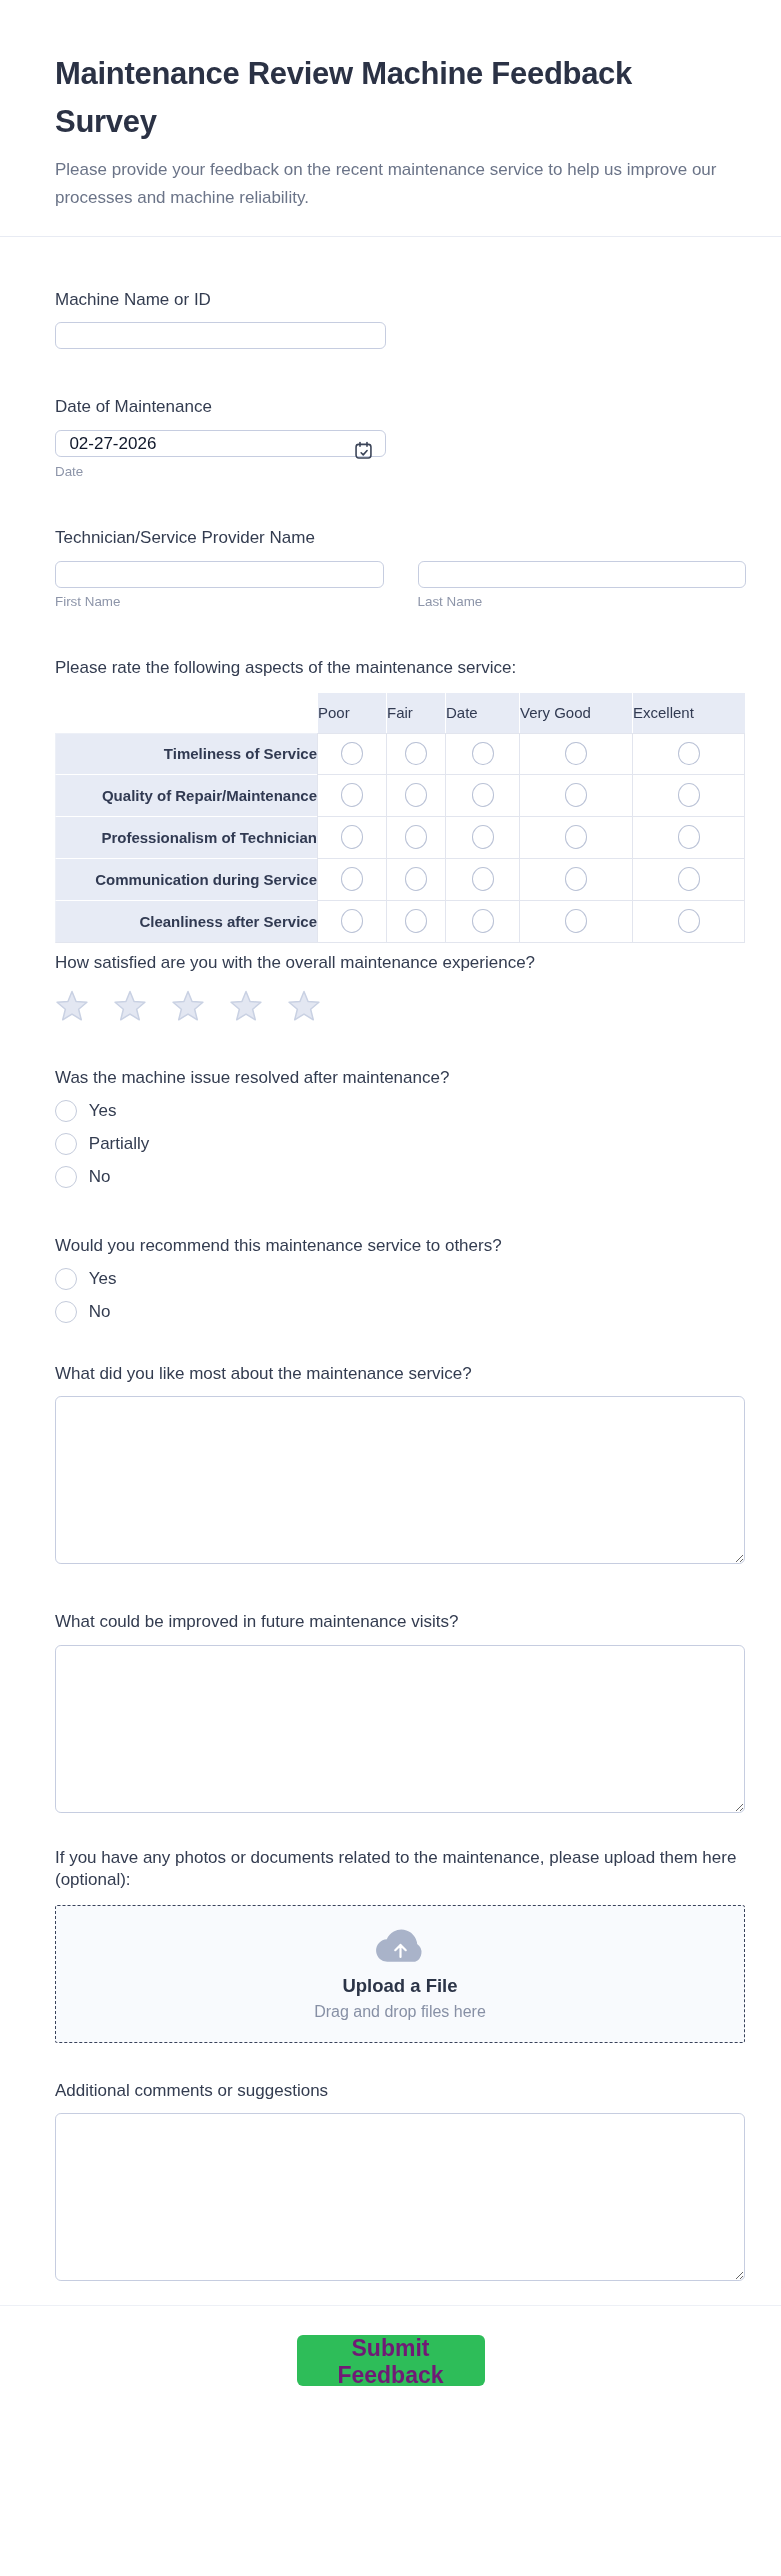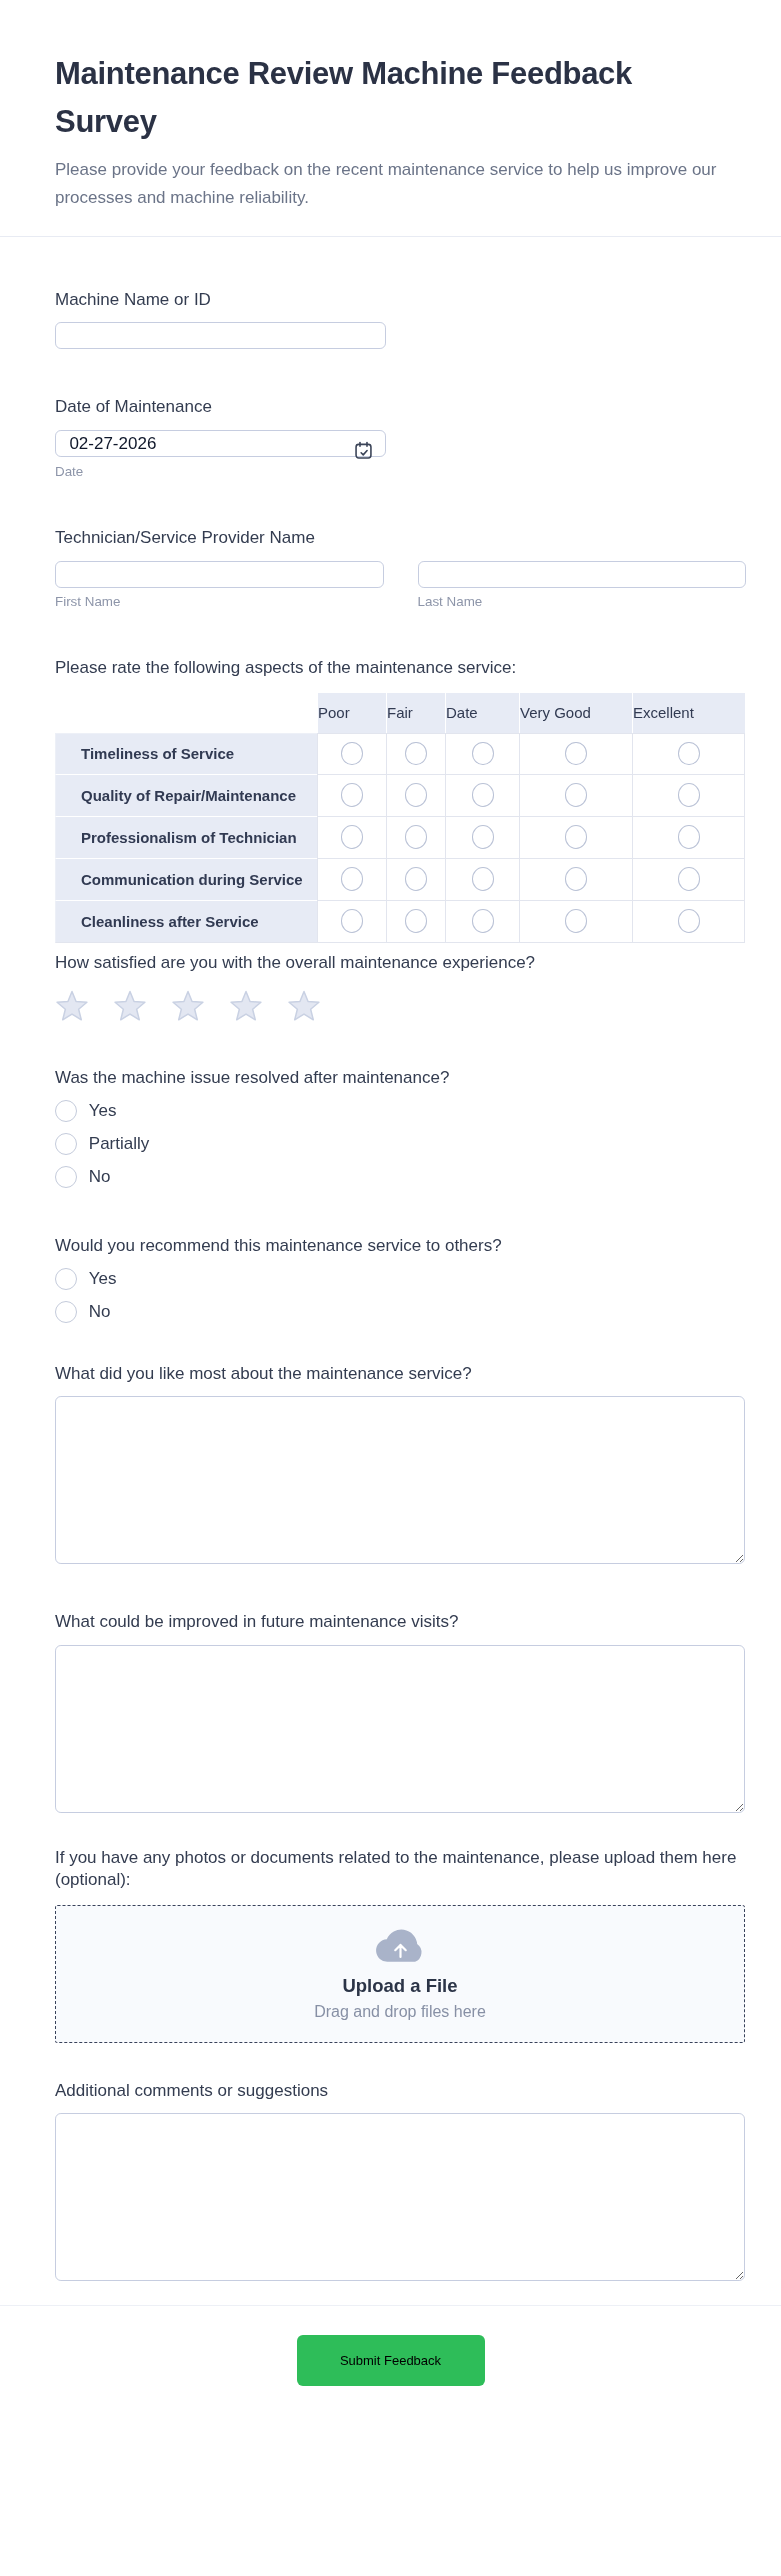--- a/index.html
+++ b/index.html
@@ -44,21 +44,21 @@
   .matrix col.c2 { width:59px; }
   .matrix col.c3 { width:74px; }
   .matrix col.c4 { width:113px; }
   .matrix col.c5 { width:113px; }
   .matrix thead th.colhead {
     background:#e7ebf5; height:40px; font-size:15px; font-weight:500; color:#313a52;
     text-align:left; border-left:1.7px solid #ffffff;
   }
   .matrix thead th.corner { background:transparent; }
   .matrix tbody th.rowlabel {
-    background:#e7ebf5; height:42px; text-align:left; padding-left:25px;
+    background:#e7ebf5; height:42px; text-align:right; padding-left:5px;
     font-size:15px; font-weight:600; color:#313a52;
     border-bottom:1.7px solid #ffffff; border-left:0.8px solid #edf0f7;margin-top:7px;
   }
   .matrix tbody tr:first-child th.rowlabel { border-top:0.8px solid #edf0f7; }
   .matrix tbody tr:last-child th.rowlabel { border-bottom:0.8px solid #e2e5ee; }
   .matrix tbody td {
     background:#fff; text-align:center; height:42px;
     border-left:0.8px solid #e2e5ee; border-bottom:0.8px solid #e2e5ee;
   }
   .matrix tbody tr:first-child td { border-top:0.8px solid #e2e5ee; }
@@ -93,22 +93,22 @@
     cursor:pointer;
     text-align:right;
   }
   .upload-title { font-size:18.5px; font-weight:700; color:#2b3447; margin-top:6.7px; }
   .upload-hint { font-size:16px; color:#8790a5; margin-top:6.7px; }
   
   .footer-divider { margin-top:23.5px; border-top:1.7px solid #edf0f6; }
   .footer { text-align:center; padding:28.6px 0 37px 0; }
   .submit-btn {
     width:188px; height:51px; border:none; border-radius:5.9px;
-    background:#2ebd59; color:#000000; font-family:"Liberation Sans", sans-serif;
-    font-size:13px; font-weight:400; cursor:pointer;
+    background:#2ebd59; color:#701a75; font-family:"Liberation Sans", sans-serif;
+    font-size:23px; font-weight:700; cursor:pointer;
   }
 </style>
 </head>
 <body>
 
 <div class="header">
   <h1>Maintenance Review Machine Feedback Survey</h1>
   <div class="subtitle">Please provide your feedback on the recent maintenance service to help us improve our processes and machine reliability.</div>
 </div>
 

